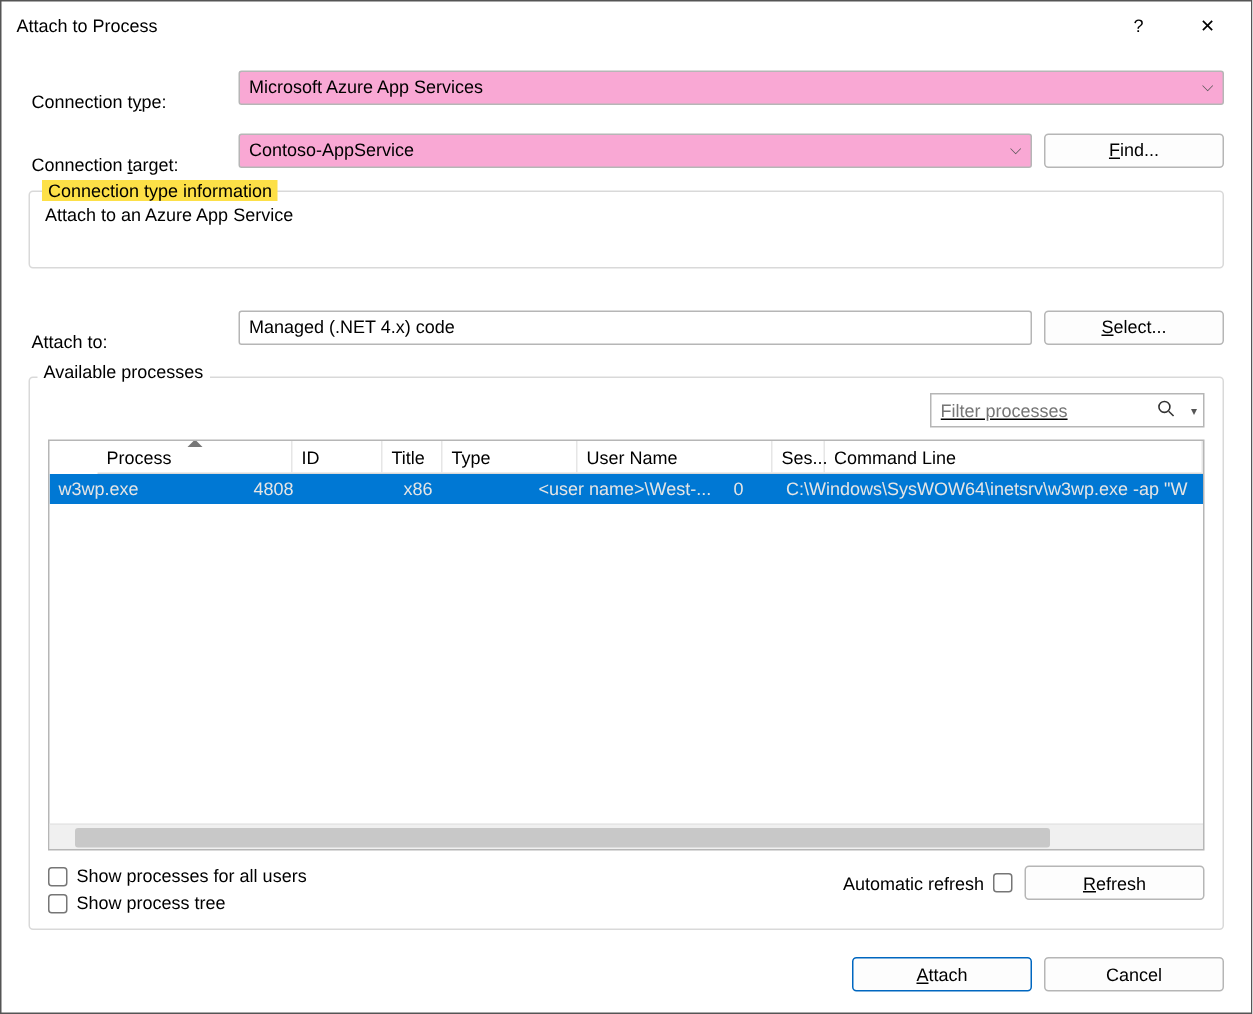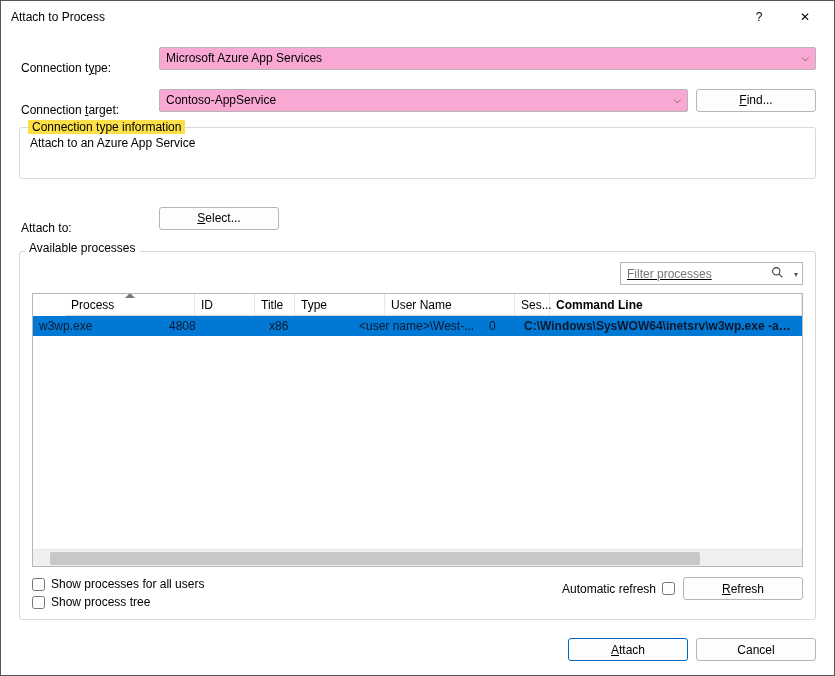--- a/index.html
+++ b/index.html
@@ -27,38 +27,38 @@
 .filter-box { width: 183px; height: 23px; border: 1px solid #b6b6b6; display: flex; align-items: center; padding: 0 6px; position: relative; text-decoration: underline; }
 .filter-box input { border: none; outline: none; flex: 1; font-size: 12px; background: transparent; }
 .filter-box .mag { position: absolute; right: 18px; top: 50%; transform: translateY(-50%); }
 .filter-box .drop { position: absolute; right: 4px; top: 50%; transform: translateY(-50%); font-size: 8px; color: #555; }
 .table-wrap { flex: 1; border: 1px solid #b6b6b6; overflow: hidden; display: flex; flex-direction: column; background: #fff; }
 .thead { display: flex; height: 22px; background: #fff; border-bottom: 1px solid #d9d9d9; margin-left: 32px; }
 .thead .th { border-right: 1px solid #e6e6e6; padding: 3px 6px; font-size: 12px; display: flex; align-items: center; position: relative; }
 .th.sort::after { content: ""; position: absolute; left: 50%; top: -1px; transform: translateX(-50%); width: 0; height: 0; border-left: 5px solid transparent; border-right: 5px solid transparent; border-bottom: 5px solid #777; }
 .tbody { flex: 1; overflow: hidden; }
 .trow { display: flex; height: 20px; align-items: center; }
-.trow.sel { background: #0078d4; color: #0f172a; }
+.trow.sel { background: #0078d4; color: #e5e5e5; }
 .trow .td { padding: 2px 6px; font-size: 12px; white-space: nowrap; overflow: hidden; text-overflow: ellipsis; }
 .scroll-track { height: 17px; background: #f0f0f0; position: relative; border-top: 1px solid #e6e6e6; }
 .scroll-thumb { position: absolute; left: 17px; top: 2px; height: 13px; width: 650px; background: #c8c8c8; border-radius: 2px; }
 .checks { margin-top: 10px; display: flex; justify-content: space-between; align-items: flex-start; }
 .checks .left-checks { display: flex; flex-direction: column; gap: 4px; }
 .chk { display: flex; align-items: center; gap: 6px; }
 .chk input { width: 13px; height: 13px; }
 .right-refresh { display: flex; align-items: center; gap: 8px; }
 .footer { display: flex; justify-content: flex-end; gap: 8px; margin-top: 18px; }
 .footer .btn.primary { border-color: #0067c0; }
 .col-proc { width: 130px; }
 .col-id { width: 60px; }
 .col-title { width: 40px; }
 .col-type { width: 90px; }
 .col-user { width: 130px; }
 .col-sess { width: 35px; }
-.col-cmd { flex: 1; font-weight: bold; }
+.col-cmd { flex: 1; }
 </style>
 </head>
 <body>
 
 <div class="dialog">
   <div class="titlebar">
     <div class="title">Attach to Process</div>
     <div class="tbtn">
         <span>?</span>
       </div>
@@ -99,20 +99,23 @@
     </div>
 
     <div class="info-group">
       <div class="legend">Connection type information</div>
       <div>Attach to an Azure App Service</div>
     </div>
 
     <div class="attach-row">
       <div class="label-col">Attach to:</div>
       <div class="field-col">
+        <div class="combo" style="background:#fff">
+          <span>Managed (.NET 4.x) code</span>
+        </div>
         <div class="btn">
           <span></span>
             <span class="u">S</span>
             <span>elect...</span>
         </div>
       </div>
     </div>
 
     <div class="available">
       <div class="avail-label">

